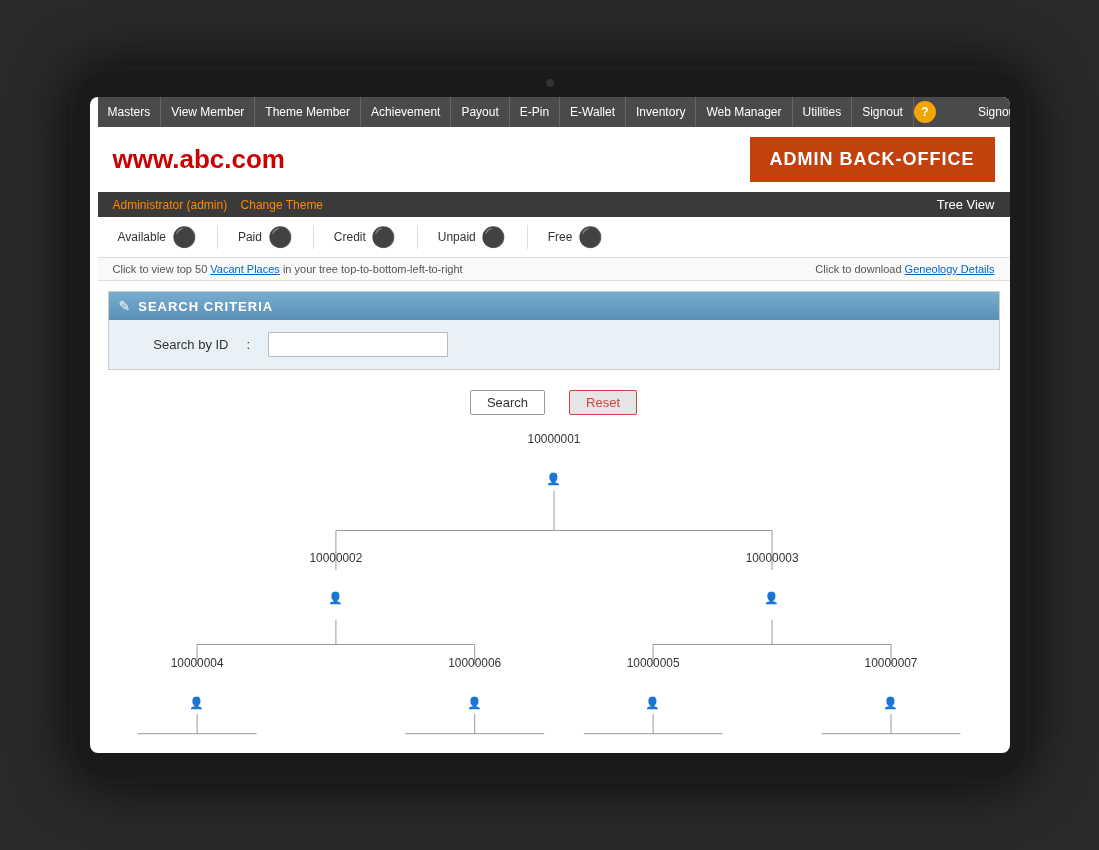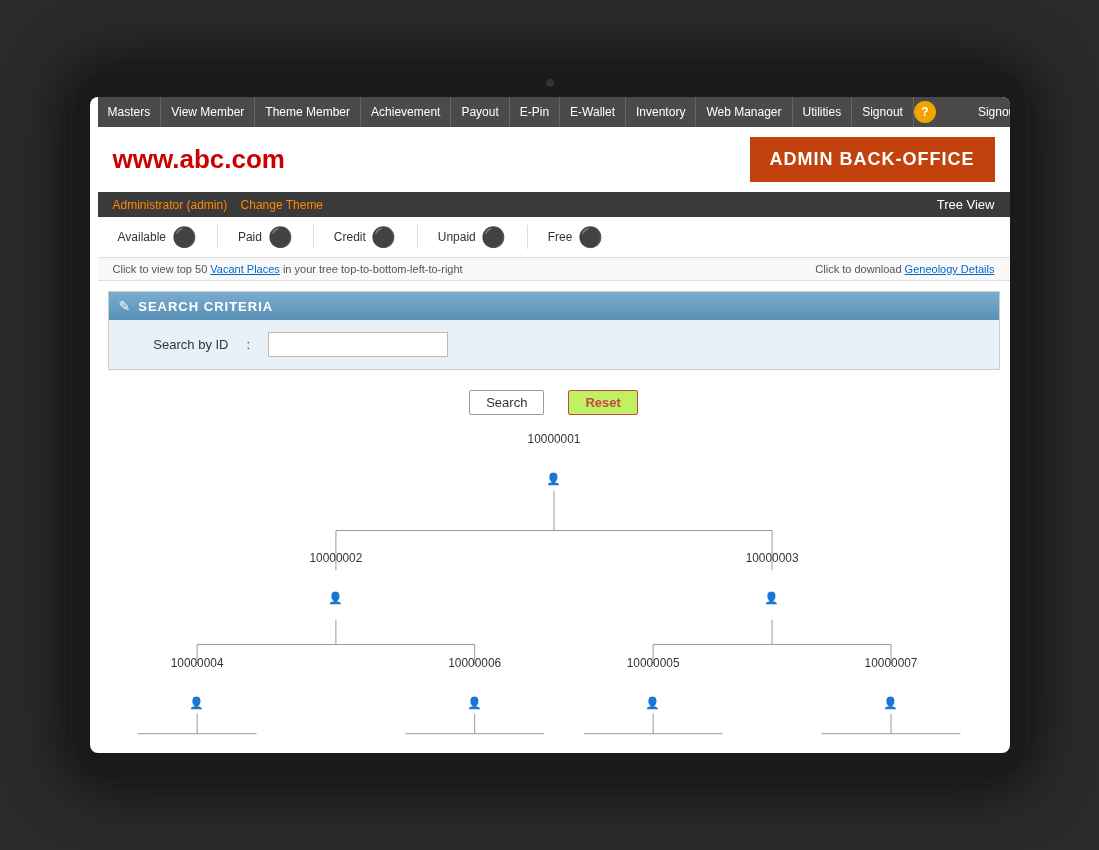--- a/index.html
+++ b/index.html
@@ -206,28 +206,27 @@
     .btn-search {
       background: #fff;
       border: 1px solid #999;
       padding: 4px 16px;
       color: #333;
       cursor: pointer;
       font-size: 13px;
       border-radius: 2px;
     }
     .btn-reset {
-      background: #bef264;
+      background: #e5e5e5;
       border: 1px solid #cc4444;
       padding: 4px 16px;
       color: #cc4444;
       cursor: pointer;
       font-size: 13px;
       border-radius: 2px;
-      font-weight: bold;
     }
     
     .tree-svg-container {
       width: 100%;
       overflow: hidden;
     }
     svg text {
       font-family: Arial, sans-serif;
       font-size: 12px;
       fill: #333;

